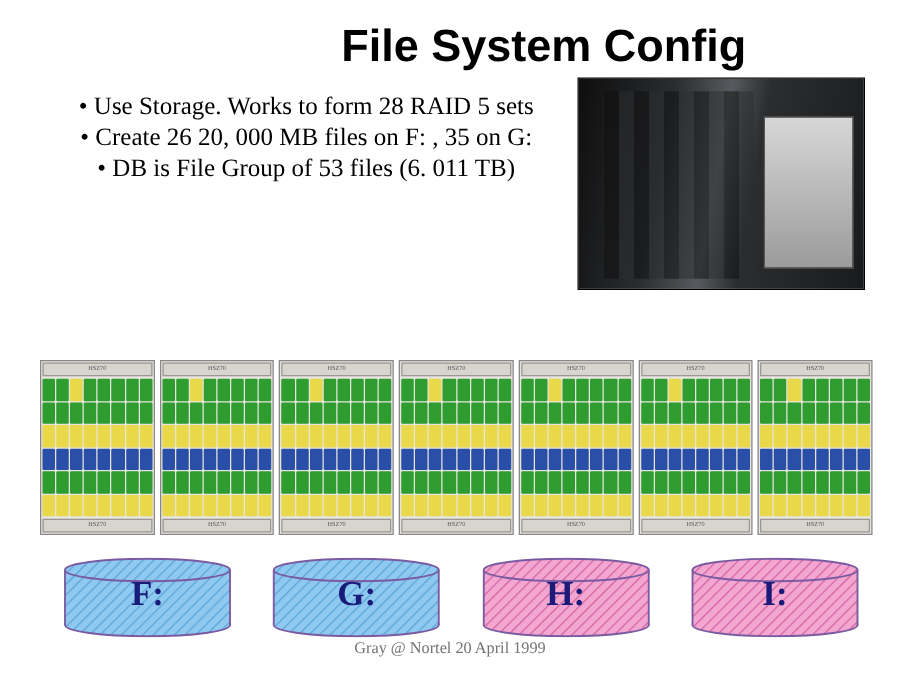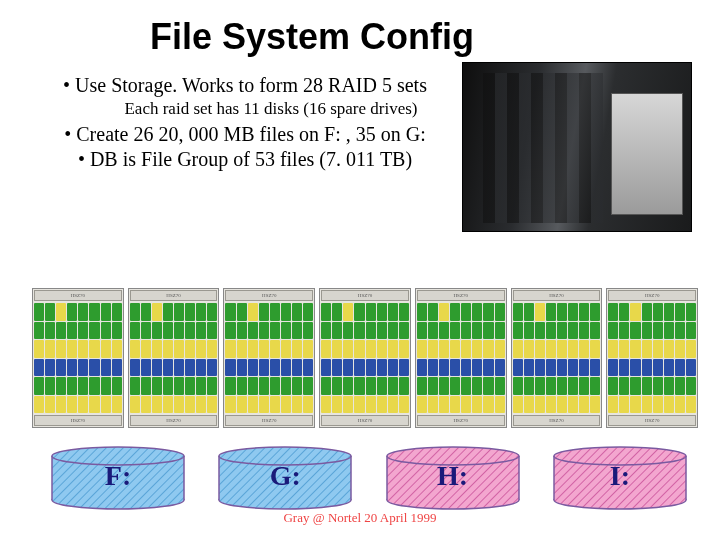--- a/index.html
+++ b/index.html
@@ -8,21 +8,21 @@
     height: 540px;
     background: #ffffff;
     font-family: "Times New Roman", serif;
     position: relative;
     overflow: hidden;
   }
   .title {
     font-family: Arial, Helvetica, sans-serif;
     font-weight: 900;
     font-size: 36px;
-    text-align: left;
+    text-align: center;
     padding: 16px 0 10px 150px;
     letter-spacing: 0px;
   }
   .content {
     position: relative;
     text-align: center;
   }
   .photo {
     position: absolute;
     right: 28px;
@@ -141,37 +141,36 @@
     font-size: 28px;
     color: #1a1a7a;
   }
   .footer-note {
     position: absolute;
     bottom: 14px;
     left: 0;
     width: 100%;
     text-align: center;
     font-size: 13px;
-    color: #ef4444;
+    color: #737373;
     z-index: 5;
   }
 </style>
 </head>
 <body>
 
 <div class="title">File System Config</div>
 
 <div class="content">
   <div class="photo"></div>
 
   <div class="bullets">
     <div class="b1">Use Storage. Works to form 28 RAID 5 sets</div>
-    <div class="sub">Each raid set has 11 disks (16 spare drives)</div>
     <div class="b1">Create 26 20, 000 MB files on F: , 35 on G:</div>
-    <div class="b1">DB is File Group of 53 files (7. 011 TB)</div>
+    <div class="b1">DB is File Group of 53 files (6. 011 TB)</div>
   </div>
 </div>
 
 <div class="racks" id="racks">
     <div class="rack">
       <div class="rack-header">HSZ70</div>
       <div class="rack-body">
         <div class="drive-row">
           <div class="drive g"></div>
           <div class="drive g"></div>

